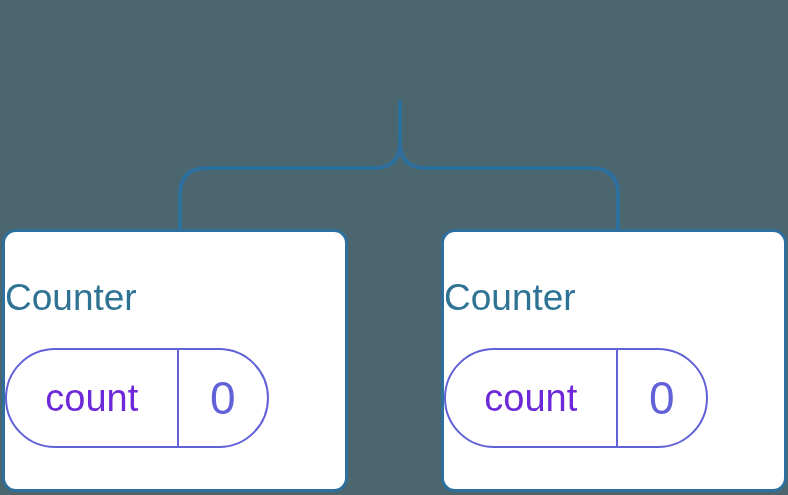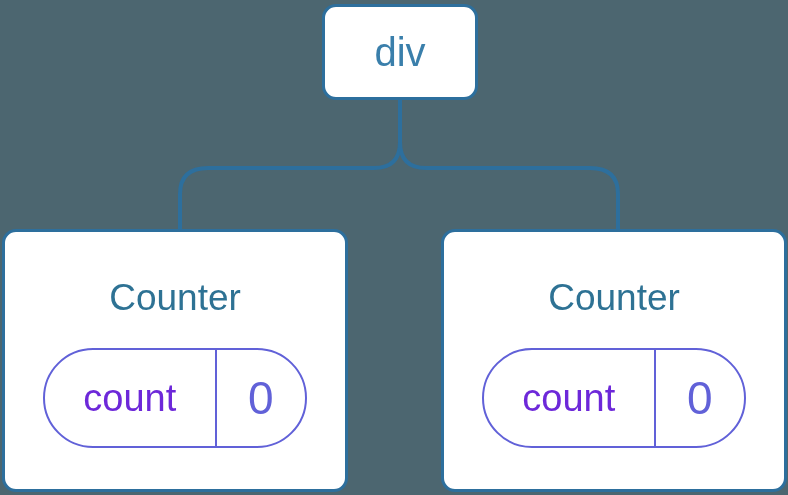--- a/index.html
+++ b/index.html
@@ -49,21 +49,20 @@
     font-size: 40px;
     font-weight: 500;
     color: #3A7FAB;
   }
   .node-counter {
     top: 229px;
     width: 346px;
     height: 263px;
     display: flex;
     flex-direction: column;
-    align-items: center;
   }
   .node-counter.pos-left  { left: 2px;  }
   .node-counter.pos-right { left: 441px; }
   .counter-title {
     margin-top: 44px;
     font-size: 37px;
     font-weight: 500;
     color: #2E7294;
     line-height: 1.2;
   }
@@ -104,23 +103,20 @@
 </head>
 <body>
 
 <div class="stage">
 
   <svg class="connectors" viewBox="0 0 788 495" aria-hidden="true">
     <path d="M400 100 V142 Q400 168 374 168 H208 Q180 168 180 194 V231"></path>
     <path d="M400 100 V142 Q400 168 426 168 H590 Q618 168 618 194 V231"></path>
   </svg>
 
-  <div class="node node-root">
-    <span class="root-label">div</span>
-  </div>
 
   <div class="node node-counter pos-left">
     <div class="counter-title">Counter</div>
     <div class="state-pill">
       <div class="state-name-cell">
         <span class="state-name">count</span>
       </div>
       <div class="state-value-cell">
         <span class="state-value">0</span>
       </div>

